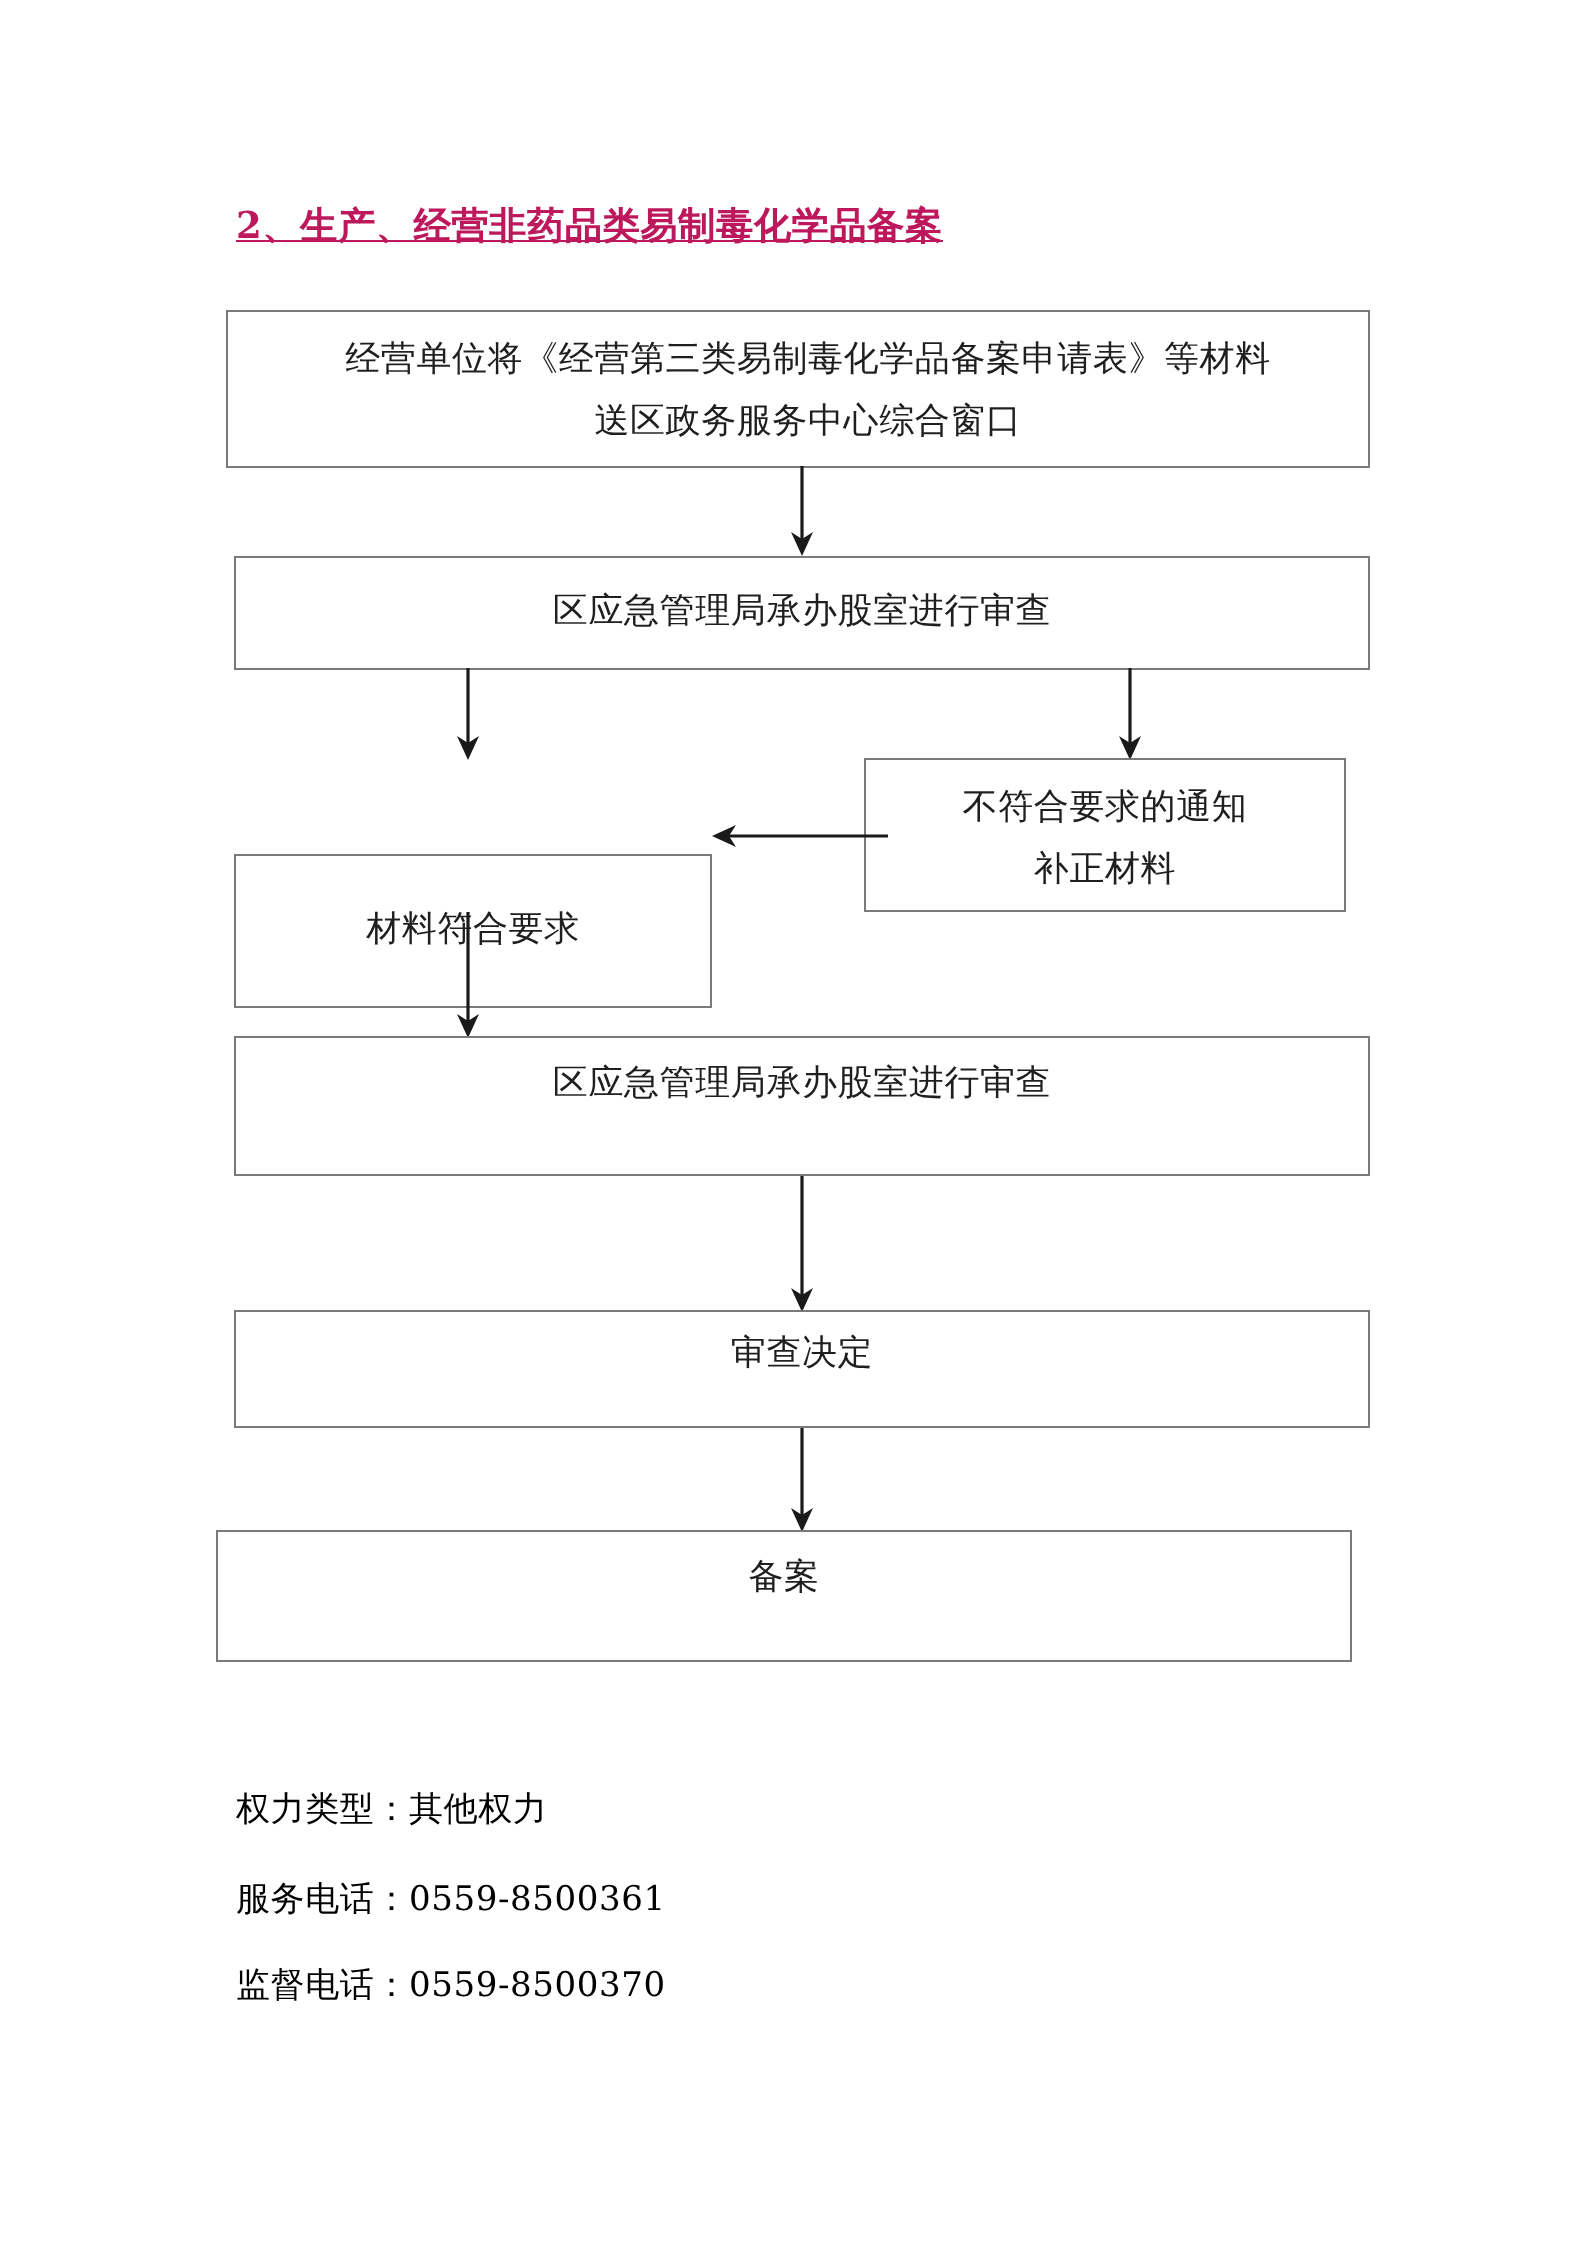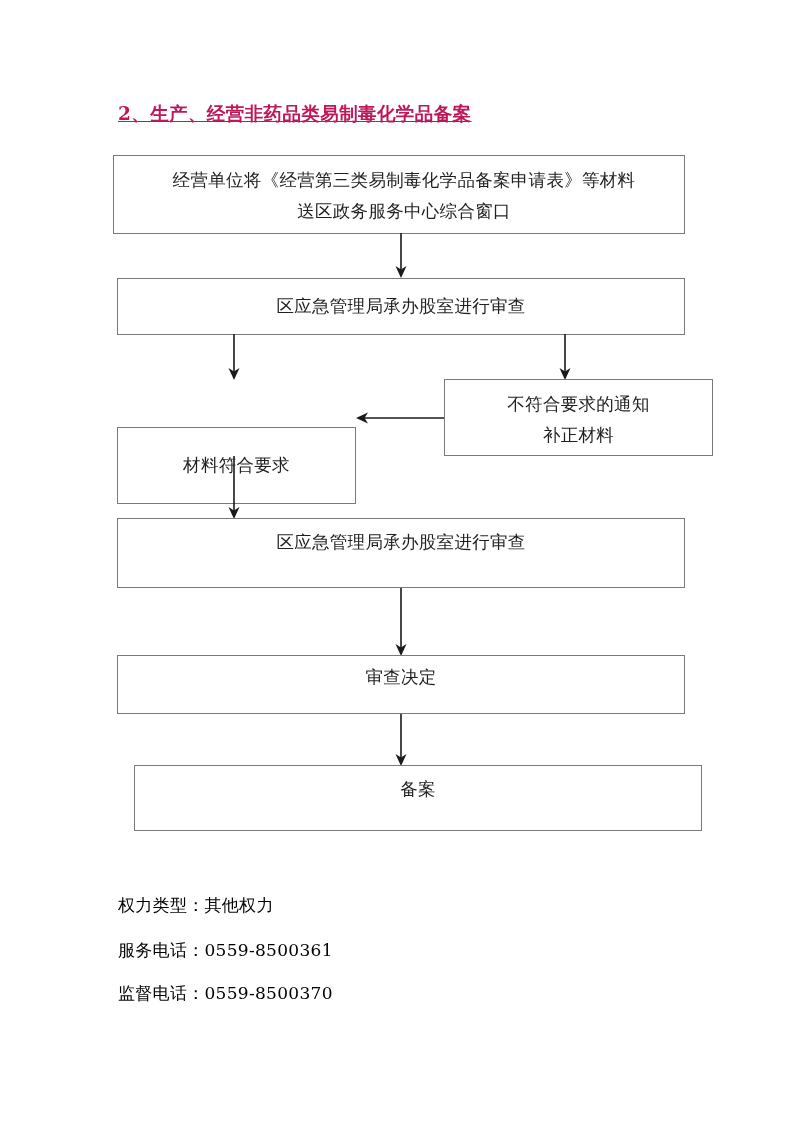--- a/index.html
+++ b/index.html
@@ -62,24 +62,24 @@
   
   .node.v-top {
     display: flex;
     align-items: flex-start;
     justify-content: center;
   }
 
   #node-submit      { left: 113px; top: 155px; width: 572px; height: 79px; padding: 9px 14px 0 24px; }
   #node-review      { left: 117px; top: 278px; width: 568px; height: 57px; padding: 0 14px; }
   #node-conform     { left: 117px; top: 379px; width: 239px; height: 77px; padding: 0 10px; margin-top: 48px; }
-  #node-nonconform  { left: 444px; top: 379px; width: 269px; height: 77px; padding: 9px 10px 0 10px; }
+  #node-nonconform  { left: 432px; top: 379px; width: 241px; height: 77px; padding: 9px 10px 0 10px; }
   #node-onsite      { left: 117px; top: 518px; width: 568px; height: 70px; padding: 8px 14px 0 14px; }
   #node-decision    { left: 117px; top: 655px; width: 568px; height: 59px; padding: 6px 14px 0 14px; }
-  #node-record      { left: 134px; top: 765px; width: 568px; height: 66px; padding: 8px 14px 0 14px; }
+  #node-record      { left: 108px; top: 765px; width: 568px; height: 66px; padding: 8px 14px 0 14px; }
 
   
   .connector {
     position: absolute;
     overflow: visible;
   }
   .connector svg { display: block; overflow: visible; }
 
   
   .meta-line {

